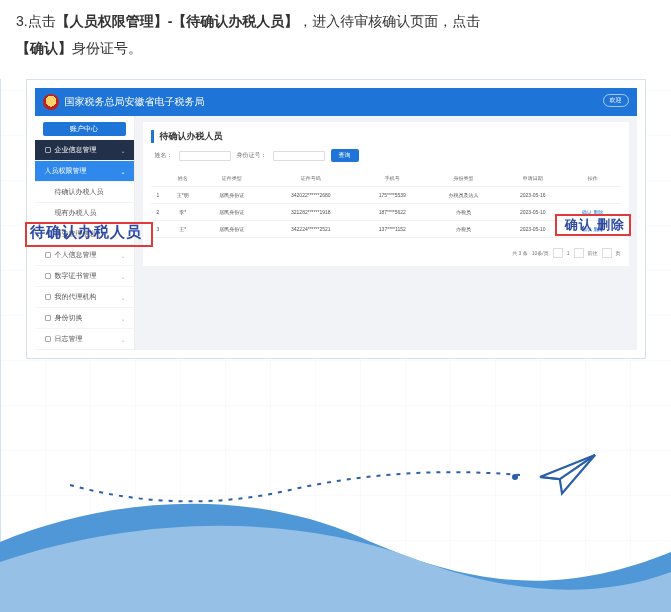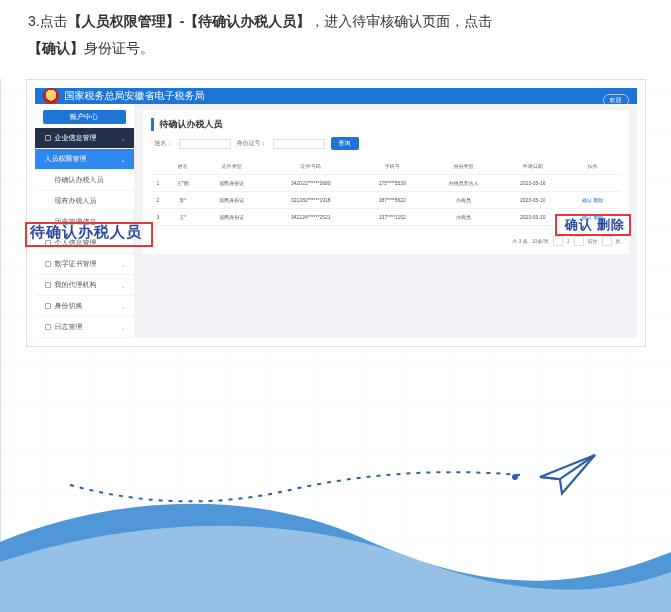--- a/index.html
+++ b/index.html
@@ -18,42 +18,42 @@
       position: absolute;
       inset: 0;
       background-image: linear-gradient(rgba(100,150,220,0.15) 1px, transparent 1px),
                         linear-gradient(90deg, rgba(100,150,220,0.15) 1px, transparent 1px);
       background-size: 45px 45px;
       opacity: 0.3;
       pointer-events: none;
     }
     .doc-text {
       position: relative;
-      padding: 8px 28px 18px 28px;
+      padding: 8px 28px 18px 16px;
       font-size: 14px;
       line-height: 1.9;
       background:#fff;
     }
     .doc-text .bold { font-weight: bold; }
     .app-wrap {
       position: relative;
       margin: 0 auto;
       width: 620px;
       border: 1px solid #d8e0ec;
       background: #fff;
       padding: 8px;
     }
     .app {
       overflow: hidden;
       font-size: 6px;
       color: #666;
     }
     .app-header {
       background: linear-gradient(#1f74d8, #1f74d8);
-      height: 16px;
+      height: 28px;
       display: flex;
       align-items: center;
       padding: 0 8px;
       color: #fff;
       position: relative;
     }
     .emblem {
       width: 16px; height: 16px; border-radius: 8px;
       background: radial-gradient(circle at 50% 45%, #ffd36b 45%, #c02020 46%);
       margin-right: 6px;

